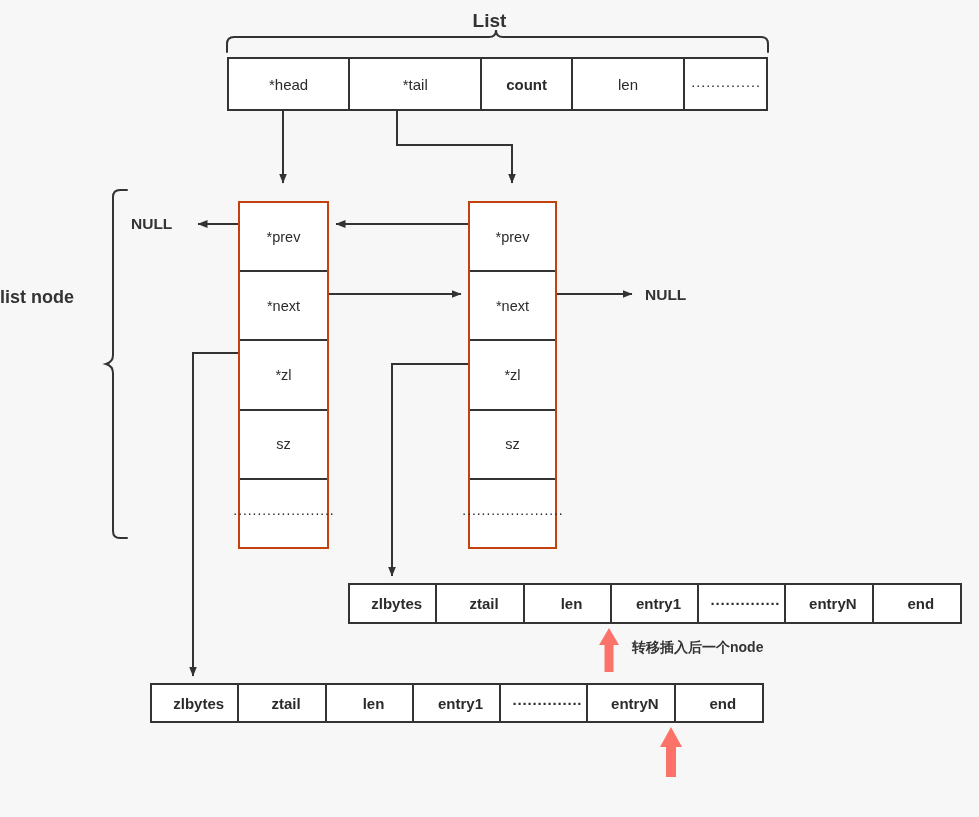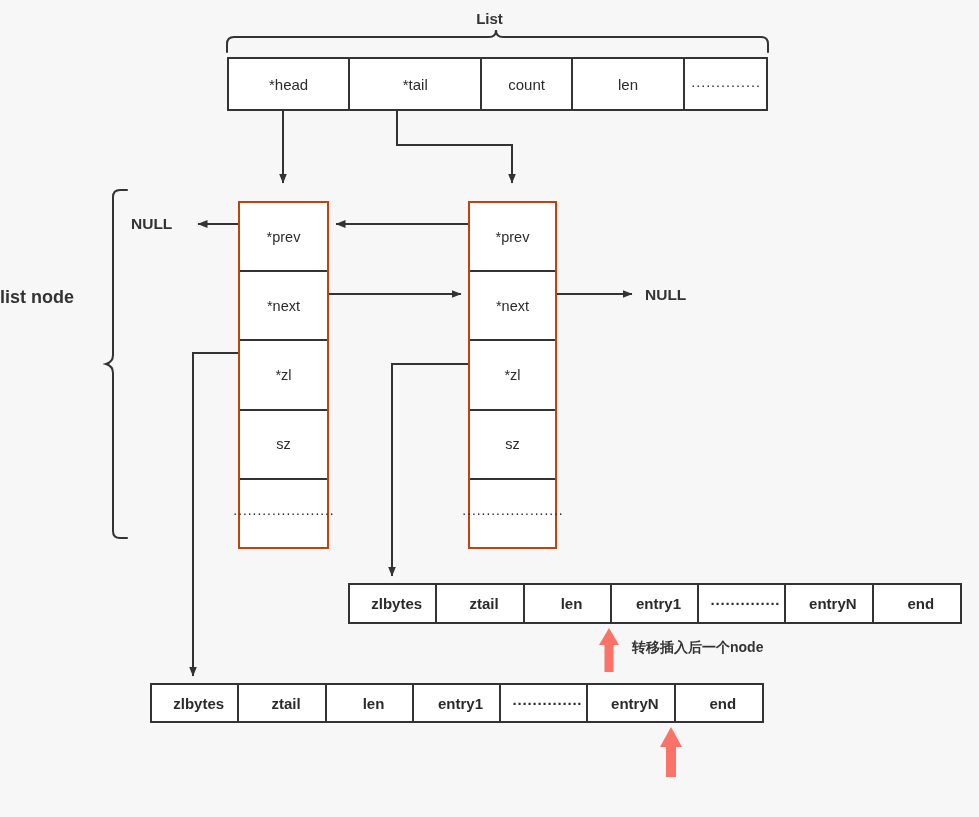--- a/index.html
+++ b/index.html
@@ -81,21 +81,21 @@
   }
   .vbox .cell:last-child { border-bottom: none; }
 
   
   .label {
     position: absolute;
     color: #333333;
     white-space: nowrap;
   }
   .label.bold { font-weight: bold; }
-  .lbl-list   { left: 0; top: 10px; width: 979px; text-align: center; font-size: 15px; }
+  .lbl-list   { left: 0; top: 10px; width: 979px; text-align: center; font-size: 19px; }
   .lbl-listnode { left: 0; top: 287px; font-size: 18px; }
   .lbl-null-left { left: 131px; top: 215px; font-size: 15.5px; }
   .lbl-null-right { left: 645px; top: 286px; font-size: 15.5px; }
   .lbl-note-upper { left: 632px; top: 639px; font-size: 14px; }
   .lbl-note-lower { left: 618px; top: 787px; font-size: 14px; margin-top: 36px; }
 
   .dots { color: #555; }
 </style>
 </head>
 <body>
@@ -156,21 +156,21 @@
     <g>
       <path d="M671,727 L682,747 L676,747 L676,777 L666,777 L666,747 L660,747 z" fill="#fa7268"></path>
     </g>
   </svg>
 
   <div class="label bold lbl-list">List</div>
 
   <div class="hbox" id="list-struct" style="left:227px; top:57px; width:541px; height:54px;">
     <div class="cell" style="width:123px;">*head</div>
     <div class="cell" style="width:134px;">*tail</div>
-    <div class="cell" style="width:92px;">count</div>
+    <div class="cell" style="width:92px;font-weight:bold;">count</div>
     <div class="cell" style="width:114px;">len</div>
     <div class="cell dots" style="width:82px;">··············</div>
   </div>
 
   <div class="label bold lbl-listnode">list node</div>
 
   <div class="label bold lbl-null-left">NULL</div>
   <div class="label bold lbl-null-right">NULL</div>
 
   <div class="vbox" style="left:238px; top:190px; width:91px; height:348px;">

